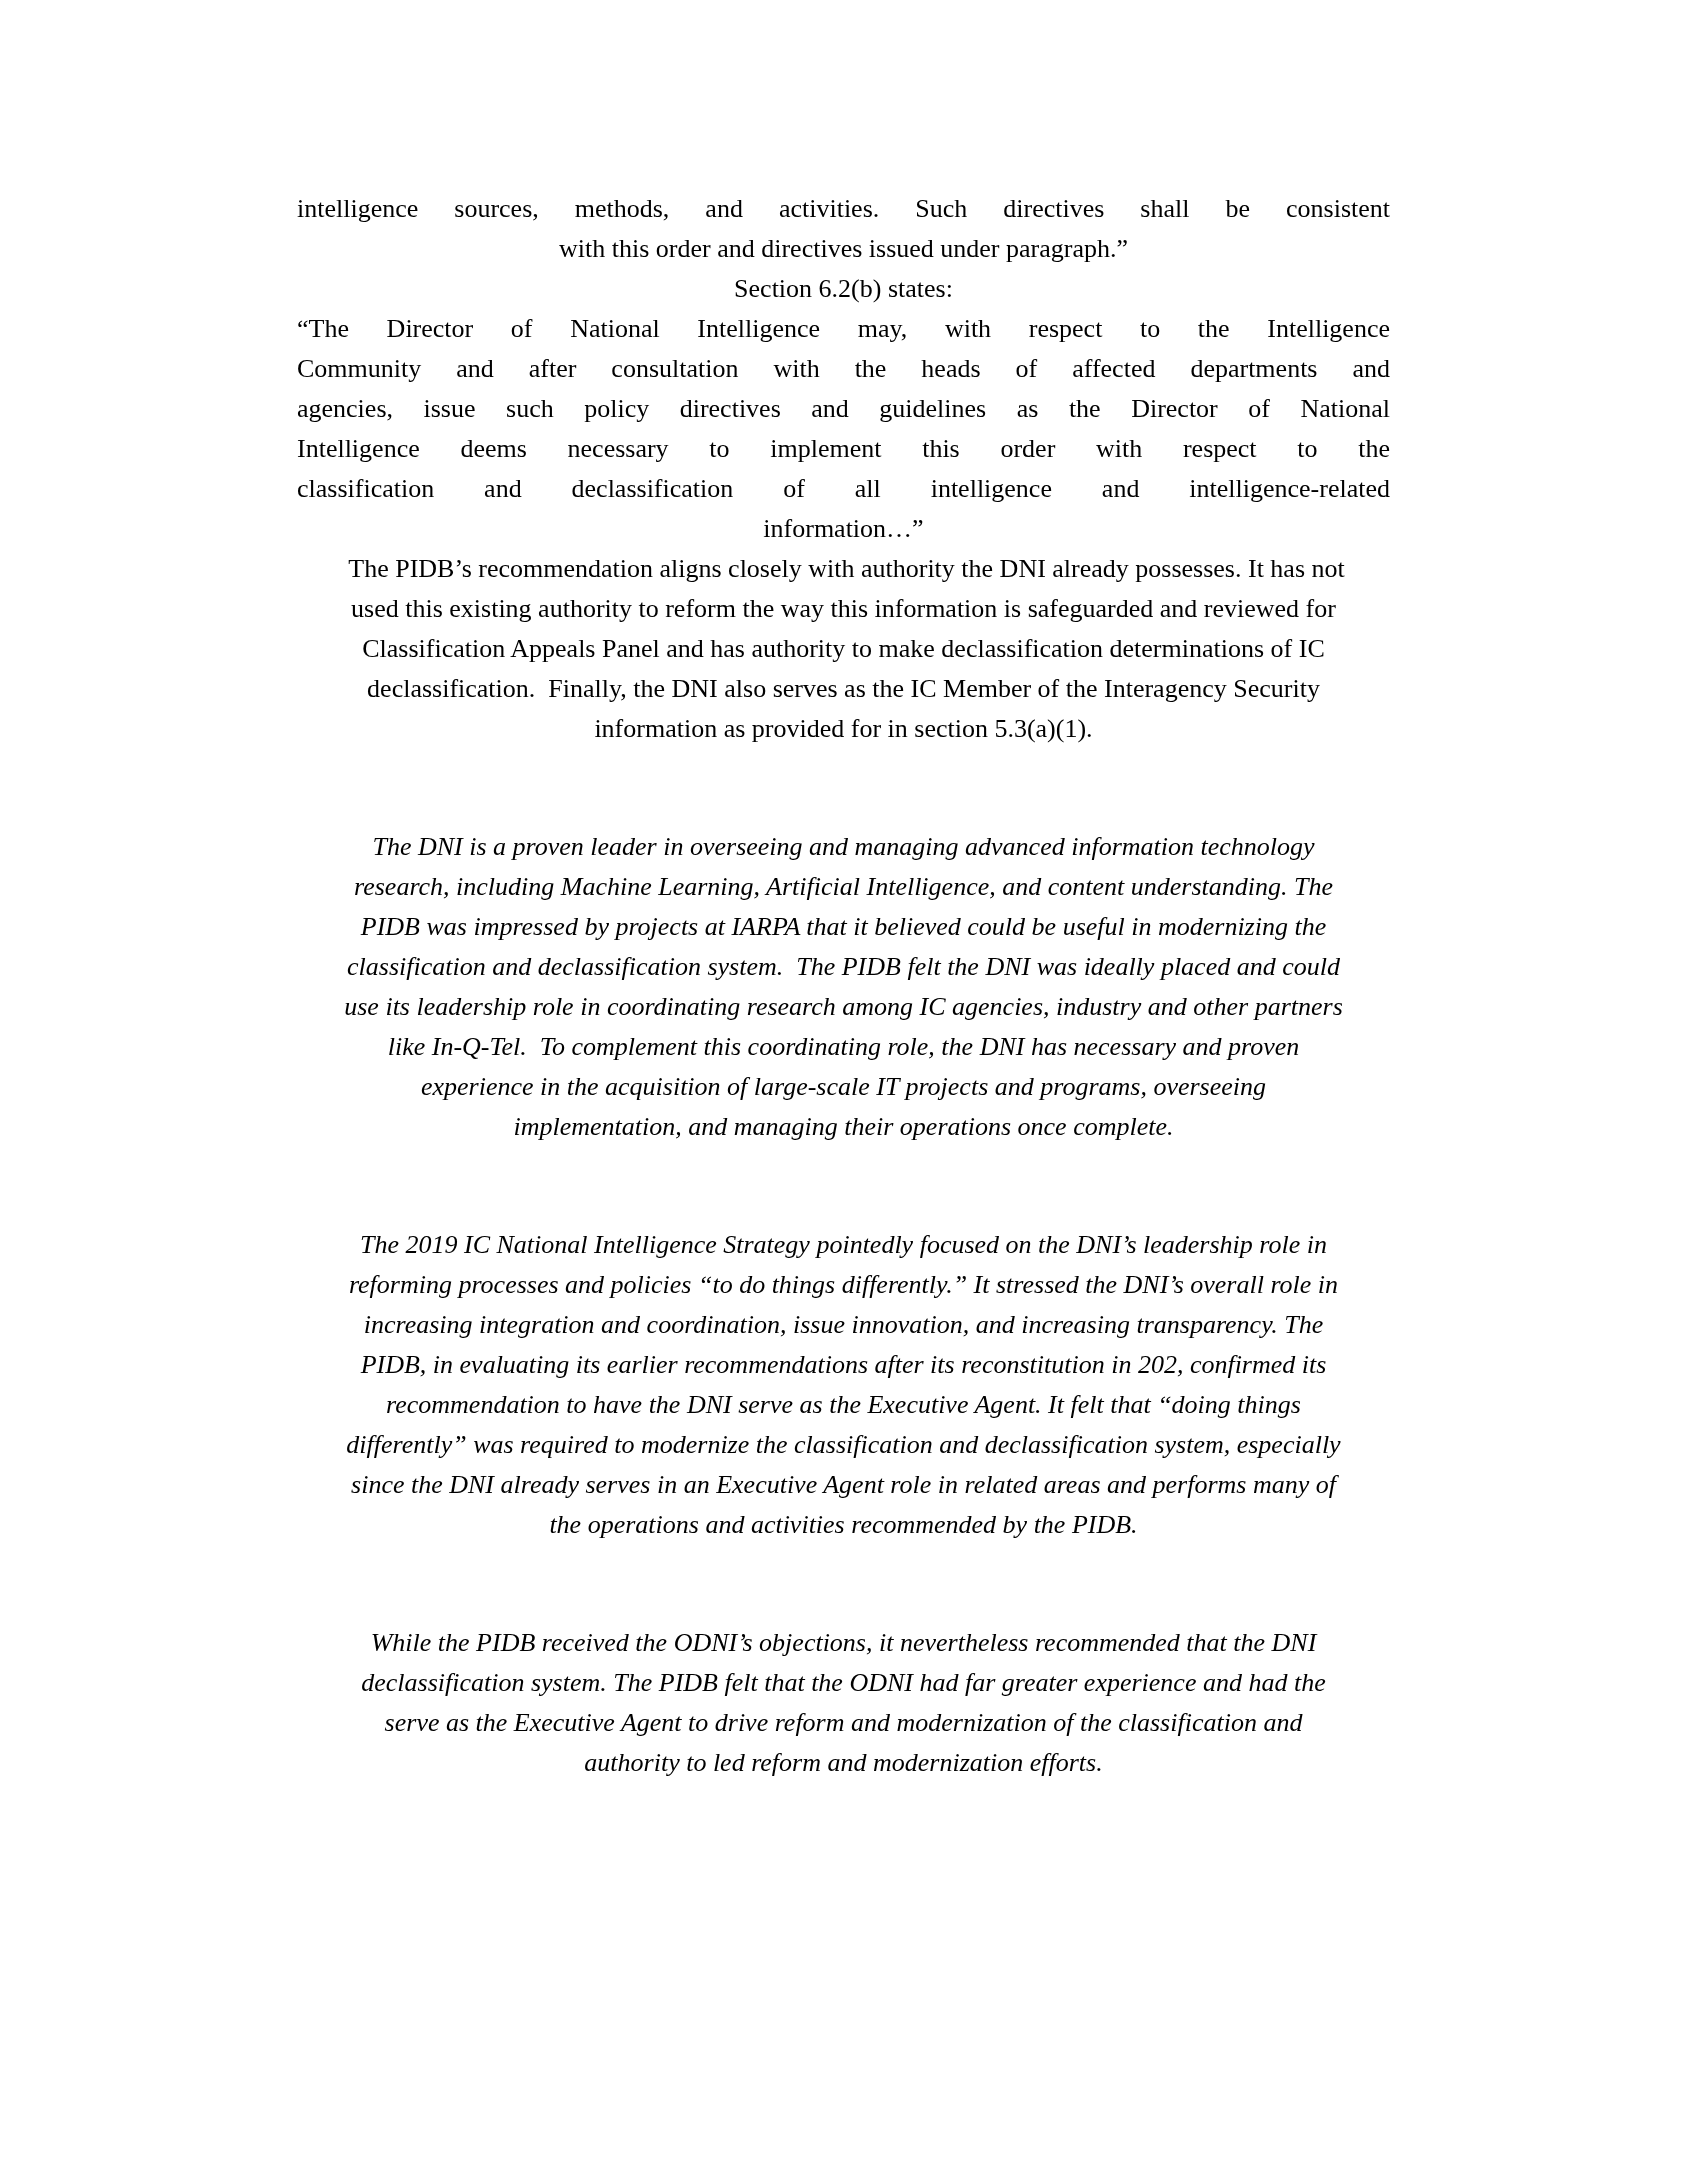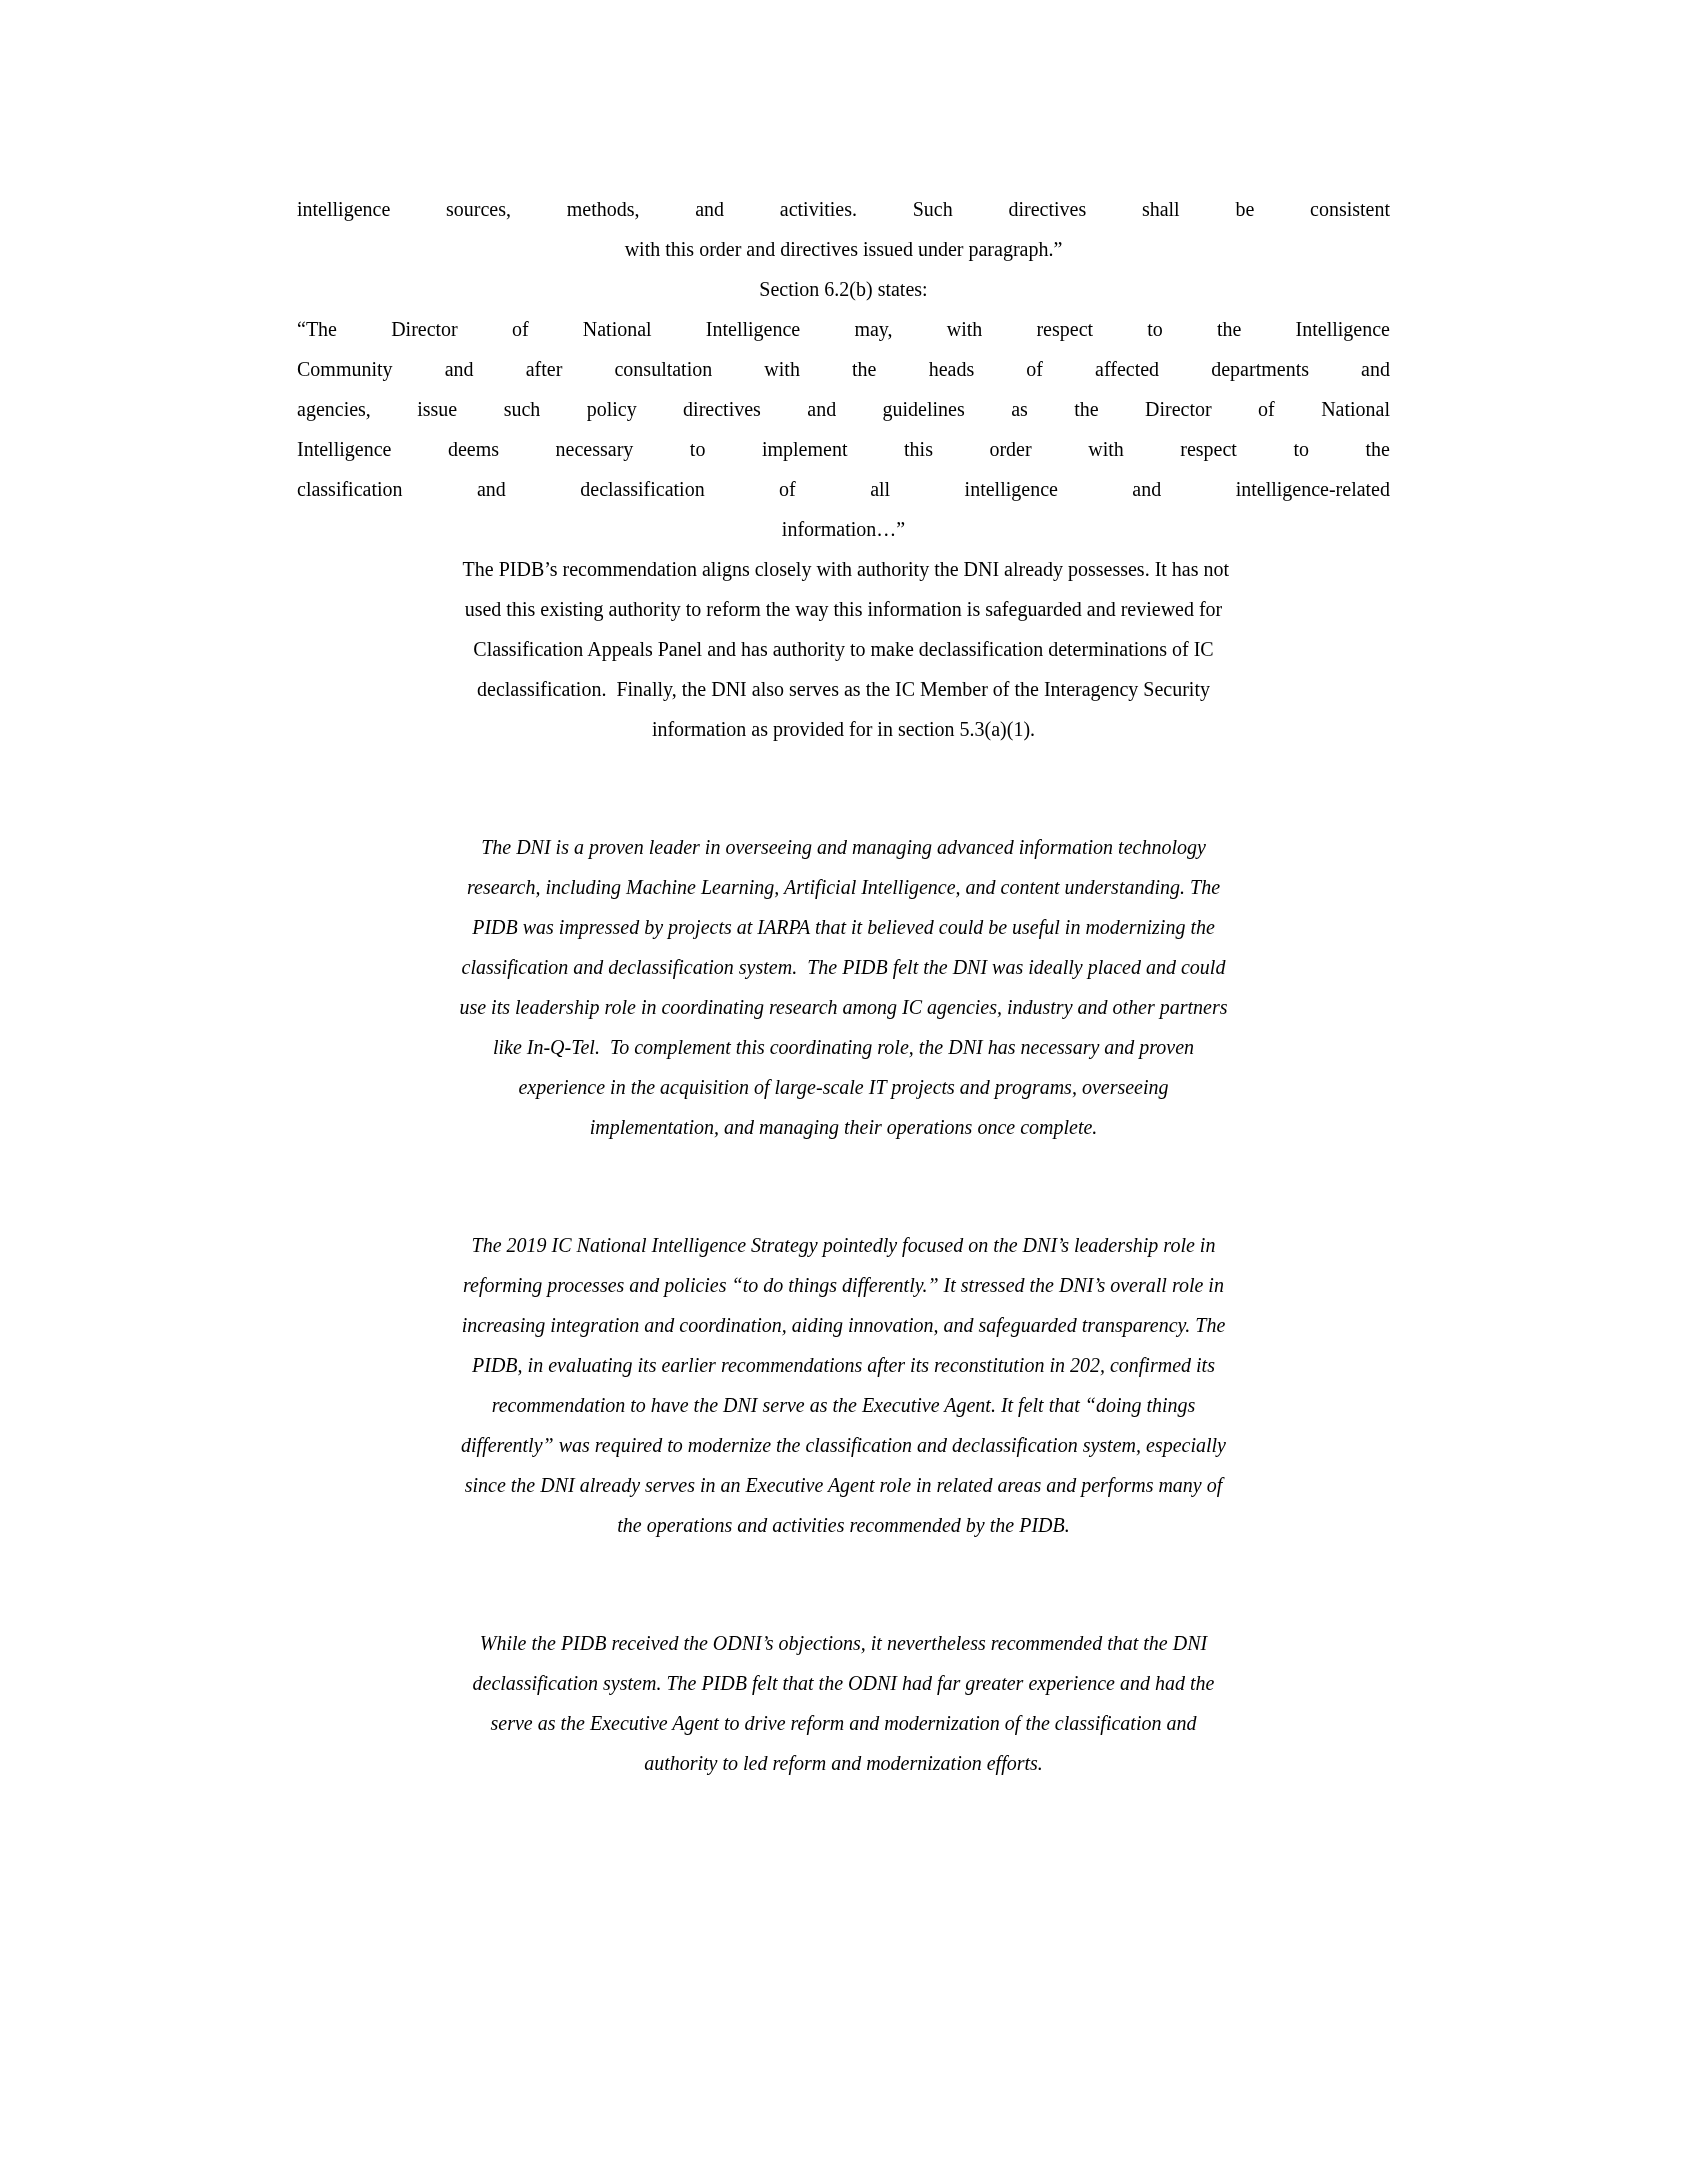--- a/index.html
+++ b/index.html
@@ -9,21 +9,21 @@
   }
   .page {
     position: relative;
     width: 1687px;
     height: 2183px;
     background: #ffffff;
     color: #000000;
     box-sizing: border-box;
     padding: 189px 198px 0 198px;
     font-family: "Liberation Serif", "DejaVu Serif", serif;
-    font-size: 20px;
+    font-size: 26px;
     line-height: 40px;
     overflow: hidden;
   }
   .block { margin: 0; }
   .block.gap { margin-top: 78px; font-style: italic; }
   .line {
     white-space: pre;
     text-align: center;
   }
   
@@ -68,21 +68,21 @@
         <div class="line">PIDB was impressed by projects at IARPA that it believed could be useful in modernizing the</div>
         <div class="line">classification and declassification system.  The PIDB felt the DNI was ideally placed and could</div>
         <div class="line">use its leadership role in coordinating research among IC agencies, industry and other partners</div>
         <div class="line">like In-Q-Tel.  To complement this coordinating role, the DNI has necessary and proven</div>
         <div class="line">experience in the acquisition of large-scale IT projects and programs, overseeing</div>
         <div class="line">implementation, and managing their operations once complete.</div>
       </div>
       <div class="block body gap">
         <div class="line">The 2019 IC National Intelligence Strategy pointedly focused on the DNI’s leadership role in</div>
         <div class="line">reforming processes and policies “to do things differently.” It stressed the DNI’s overall role in</div>
-        <div class="line">increasing integration and coordination, aiding innovation, and safeguarded transparency. The</div>
+        <div class="line">increasing integration and coordination, issue innovation, and increasing transparency. The</div>
         <div class="line">PIDB, in evaluating its earlier recommendations after its reconstitution in 202, confirmed its</div>
         <div class="line">recommendation to have the DNI serve as the Executive Agent. It felt that “doing things</div>
         <div class="line">differently” was required to modernize the classification and declassification system, especially</div>
         <div class="line">since the DNI already serves in an Executive Agent role in related areas and performs many of</div>
         <div class="line">the operations and activities recommended by the PIDB.</div>
       </div>
       <div class="block body gap">
         <div class="line">While the PIDB received the ODNI’s objections, it nevertheless recommended that the DNI</div>
         <div class="line">declassification system. The PIDB felt that the ODNI had far greater experience and had the</div>
         <div class="line">serve as the Executive Agent to drive reform and modernization of the classification and</div>

